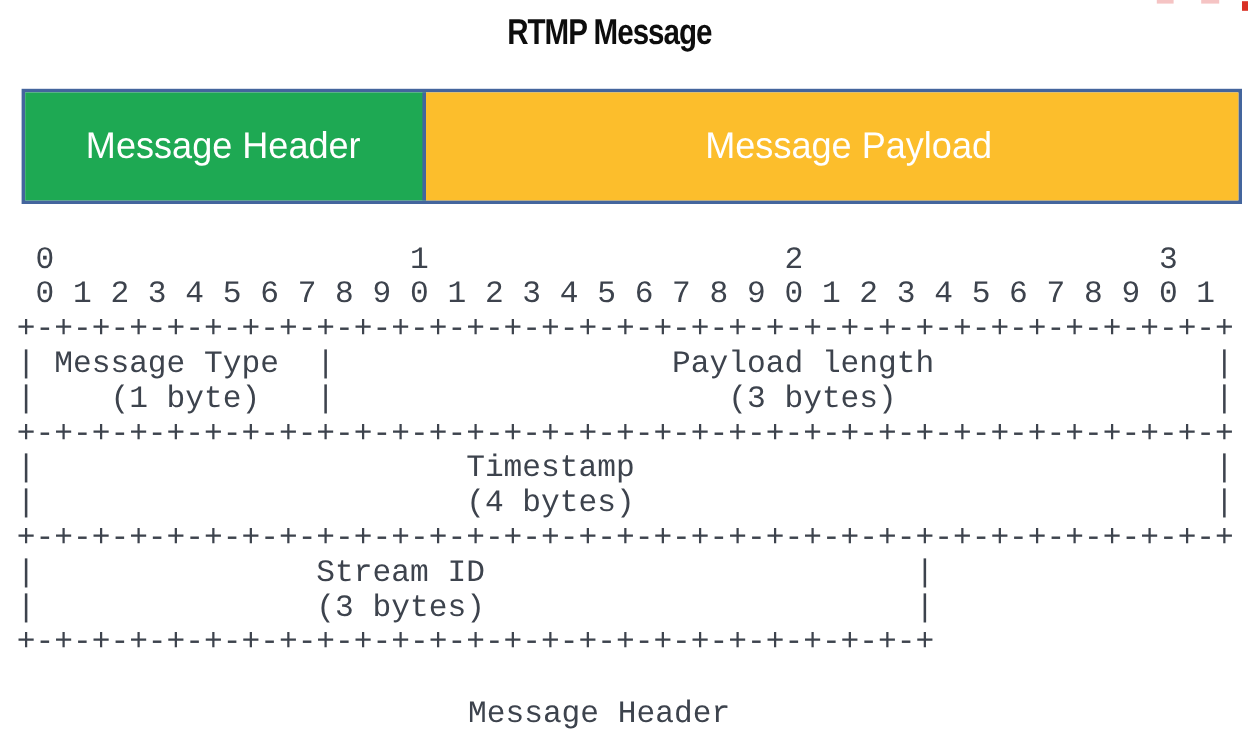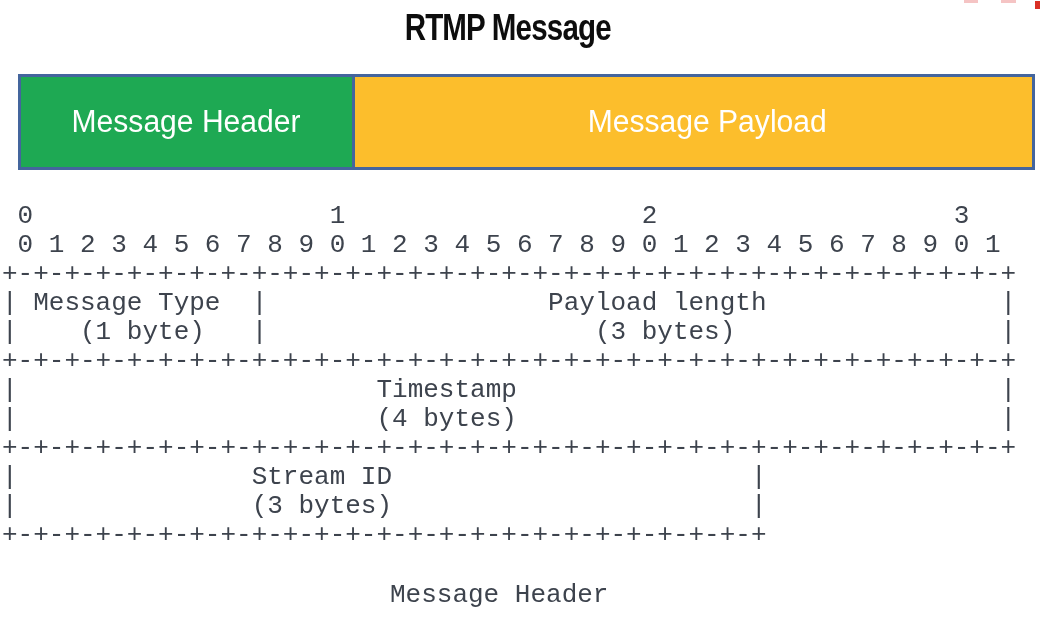--- a/index.html
+++ b/index.html
@@ -17,21 +17,21 @@
   }
 
   
   .title {
     position: absolute;
     top: 2px;
     left: 0;
     width: 1016px;
     text-align: center;
     color: #0d0d0d;
-    font-size: 36px;
+    font-size: 30px;
     font-weight: 700;
     line-height: 52px;
   }
   .title .squeeze {
     display: inline-block;
     transform: scaleX(0.82);
     transform-origin: 50% 50%;
     letter-spacing: -1px;
   }
 
@@ -68,21 +68,21 @@
     color: #ffffff;
     font-size: 31px;
     font-weight: 400;
     transform: scaleX(0.97);
     white-space: nowrap;
   }
 
   
   .bit-diagram {
     position: absolute;
-    left: 2px;
+    left: 14px;
     top: 202px;
     margin: 0;
     font-family: "Liberation Mono", "DejaVu Sans Mono", monospace;
     font-size: 26px;
     line-height: 29px;
     color: var(--diagram-color, #3D434D);
     white-space: pre;
   }
   .caption {
     position: absolute;

